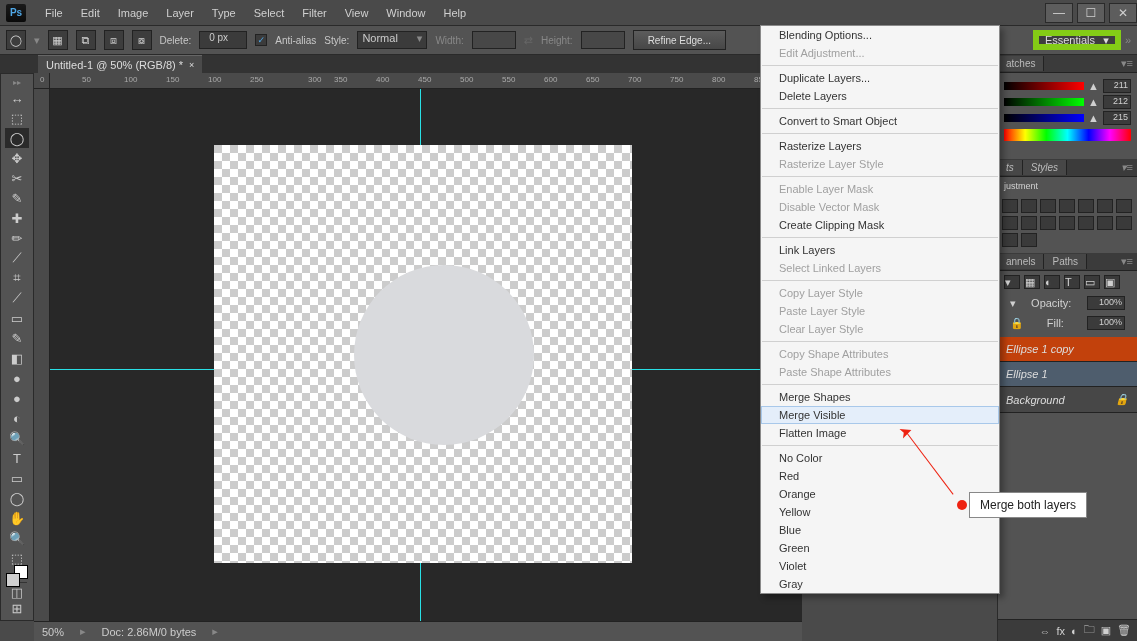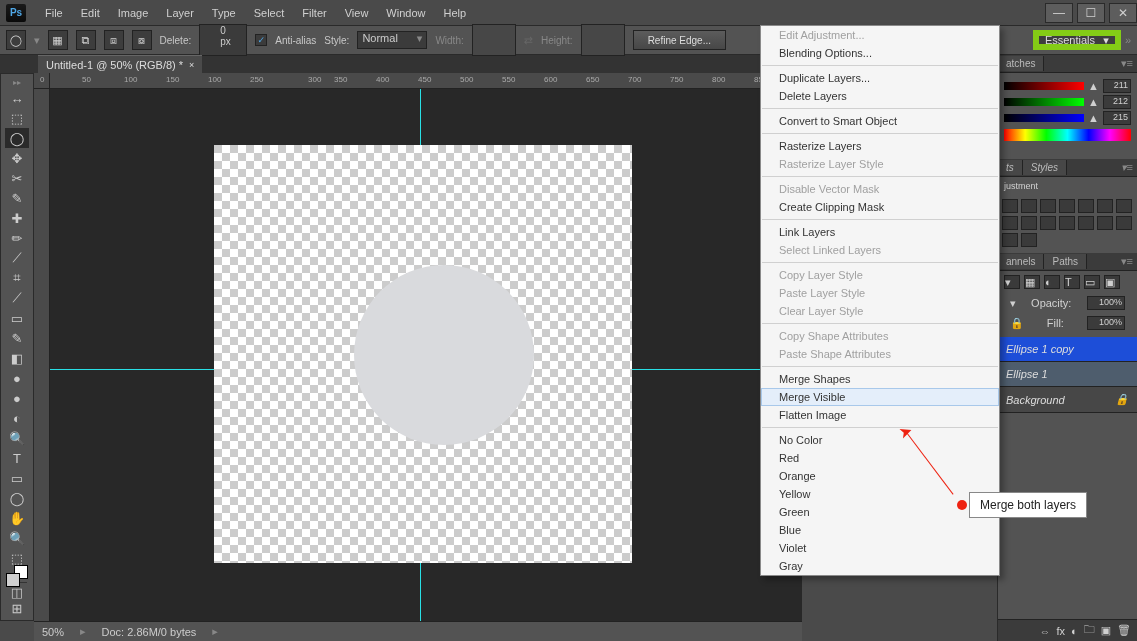--- a/index.html
+++ b/index.html
@@ -9,21 +9,21 @@
 .titlebar { height: 25px; background: #4a4a4a; display: flex; align-items: center; padding: 0 0 0 6px; }
 .ps-logo { width: 20px; height: 18px; background: linear-gradient(#1a1a1a,#0a0a0a); border-radius: 2px; display: flex; align-items: center; justify-content: center; color: #4fa7e6; font-weight: bold; font-size: 10px; margin-right: 10px; }
 .menu-item { padding: 4px 9px; cursor: default; }
 .win-controls { margin-left: auto; display: flex; }
 .win-btn { width: 28px; height: 20px; background: #5d5d5d; margin-left: 4px; display: flex; align-items: center; justify-content: center; font-size: 12px; border: 1px solid #2a2a2a; }
 
 
 .options-bar { height: 30px; background: #535353; border-top: 1px solid #2a2a2a; border-bottom: 1px solid #2a2a2a; display: flex; align-items: center; padding: 0 6px; gap: 8px; }
 .opt-icon { width: 20px; height: 20px; background: #3d3d3d; border: 1px solid #222; display:flex; align-items:center; justify-content:center; }
 .opt-label { color: #c8c8c8; font-size: 10px; }
-.opt-input { width: 48px; height: 32px; background: #3b3b3b; border: 1px solid #222; color: #ccc; font-size: 10px; padding: 0 20px; }
+.opt-input { width: 48px; height: 18px; background: #3b3b3b; border: 1px solid #222; color: #ccc; font-size: 10px; padding: 0 9px; }
 .opt-select { width: 70px; height: 18px; background: #3b3b3b; border: 1px solid #222; color: #ccc; font-size: 10px; padding: 0 4px; position: relative; }
 .opt-checkbox { width: 12px; height: 12px; background: #3b3b3b; border: 1px solid #222; display: inline-flex; align-items: center; justify-content: center; color: #4fa7e6; font-size: 9px; }
 .opt-button { height: 20px; padding: 0 14px; background: linear-gradient(#5c5c5c,#474747); border: 1px solid #222; color: #ddd; font-size: 10px; display:flex; align-items:center; }
 
 
 .doc-tab-bar { height: 18px; background: #333; display: flex; padding-left: 38px; }
 .doc-tab { background: #4a4a4a; padding: 2px 8px; font-size: 10px; color: #ddd; display:flex; align-items:center; border-top: 1px solid #666;}
 .doc-tab .close { margin-left: 6px; font-size: 9px; }
 
 
@@ -59,21 +59,21 @@
 .color-slider-row { display:flex; align-items:center; gap:4px; margin:2px 0;}
 .color-strip { flex:1; height:8px; background: linear-gradient(to right,#000,#f00); }
 .color-strip.g { background: linear-gradient(to right,#000,#0f0);}
 .color-strip.b { background: linear-gradient(to right,#000,#00f);}
 .color-val { width: 28px; height: 14px; background:#3b3b3b; border:1px solid #222; font-size:9px; text-align:right; padding-right:2px;}
 .hue-bar { height: 12px; margin-top: 4px; background: linear-gradient(to right, red, yellow, lime, cyan, blue, magenta, red); }
 .panel-section { padding: 4px; display:flex; gap:3px; flex-wrap:wrap;}
 .adj-icon { width:16px; height:14px; background:#3a3a3a; border:1px solid #222;}
 .prop-row { display:flex; align-items:center; justify-content:space-between; padding:3px 6px; font-size:9px;}
 .layer-row { padding: 6px 8px; font-size: 10px; color:#ddd; background:#4e5d6d; border-bottom:1px solid #222; display:flex; align-items:center; justify-content:space-between; font-style: italic;}
-.layer-row.sel { background:#1d4ed8;align-items:center; }
+.layer-row.sel { background:#c2410c;align-items:center; }
 .layer-row.nosel { background:#474747; font-style: italic;}
 
 
 .context-menu { position: absolute; left: 760px; top: 25px; width: 240px; background: #f5f5f5; border: 1px solid #8a8a8a; box-shadow: 4px 4px 6px rgba(0,0,0,0.3); color: #333; font-size: 11px; }
 .cm-item { padding: 3px 18px; cursor: default; }
 .cm-item.disabled { color: #a0a0a0; }
 .cm-item.highlight { background: #e4eefa; border: 1px solid #a8c8ea; padding: 2px 17px; }
 .cm-sep { height: 1px; background: #d0d0d0; margin: 3px 1px; }
 
 
@@ -306,31 +306,32 @@
     <span>⇔</span>
     <span>fx</span>
     <span>◐</span>
     <span>🗀</span>
     <span>▣</span>
     <span>🗑</span>
   </div>
 </div>
 
 <div class="context-menu" id="cm-host">
+    <div class="cm-item">Blending Options...</div>
     <div class="cm-item disabled">Edit Adjustment...</div>
-    <div class="cm-item">Blending Options...</div>
     <div class="cm-sep"></div>
     <div class="cm-item">Duplicate Layers...</div>
     <div class="cm-item">Delete Layers</div>
     <div class="cm-sep"></div>
     <div class="cm-item">Convert to Smart Object</div>
     <div class="cm-sep"></div>
     <div class="cm-item">Rasterize Layers</div>
     <div class="cm-item disabled">Rasterize Layer Style</div>
     <div class="cm-sep"></div>
+    <div class="cm-item disabled">Enable Layer Mask</div>
     <div class="cm-item disabled">Disable Vector Mask</div>
     <div class="cm-item">Create Clipping Mask</div>
     <div class="cm-sep"></div>
     <div class="cm-item">Link Layers</div>
     <div class="cm-item disabled">Select Linked Layers</div>
     <div class="cm-sep"></div>
     <div class="cm-item disabled">Copy Layer Style</div>
     <div class="cm-item disabled">Paste Layer Style</div>
     <div class="cm-item disabled">Clear Layer Style</div>
     <div class="cm-sep"></div>
@@ -338,22 +339,22 @@
     <div class="cm-item disabled">Paste Shape Attributes</div>
     <div class="cm-sep"></div>
     <div class="cm-item">Merge Shapes</div>
     <div class="cm-item highlight">Merge Visible</div>
     <div class="cm-item">Flatten Image</div>
     <div class="cm-sep"></div>
     <div class="cm-item">No Color</div>
     <div class="cm-item">Red</div>
     <div class="cm-item">Orange</div>
     <div class="cm-item">Yellow</div>
+    <div class="cm-item">Blue</div>
     <div class="cm-item">Green</div>
-    <div class="cm-item">Blue</div>
     <div class="cm-item">Violet</div>
     <div class="cm-item">Gray</div>
   </div>
 
 <div class="anno-cursor">➤</div>
 <div class="anno-line"></div>
 <div class="anno-dot"></div>
 <div class="anno-box">Merge both layers</div>
 
 <div class="status-bar">

